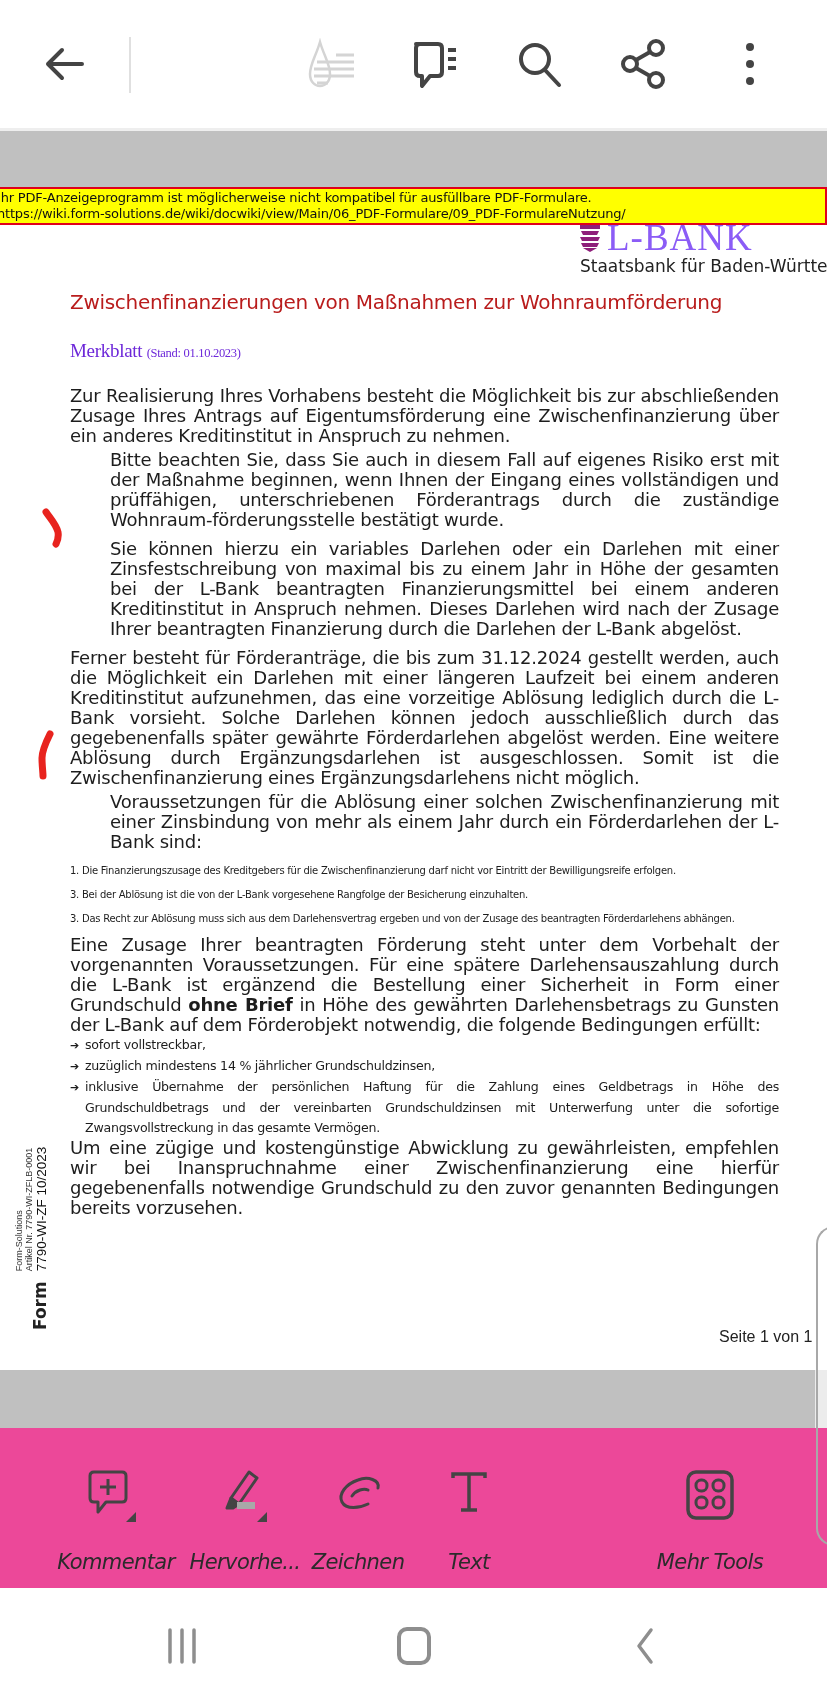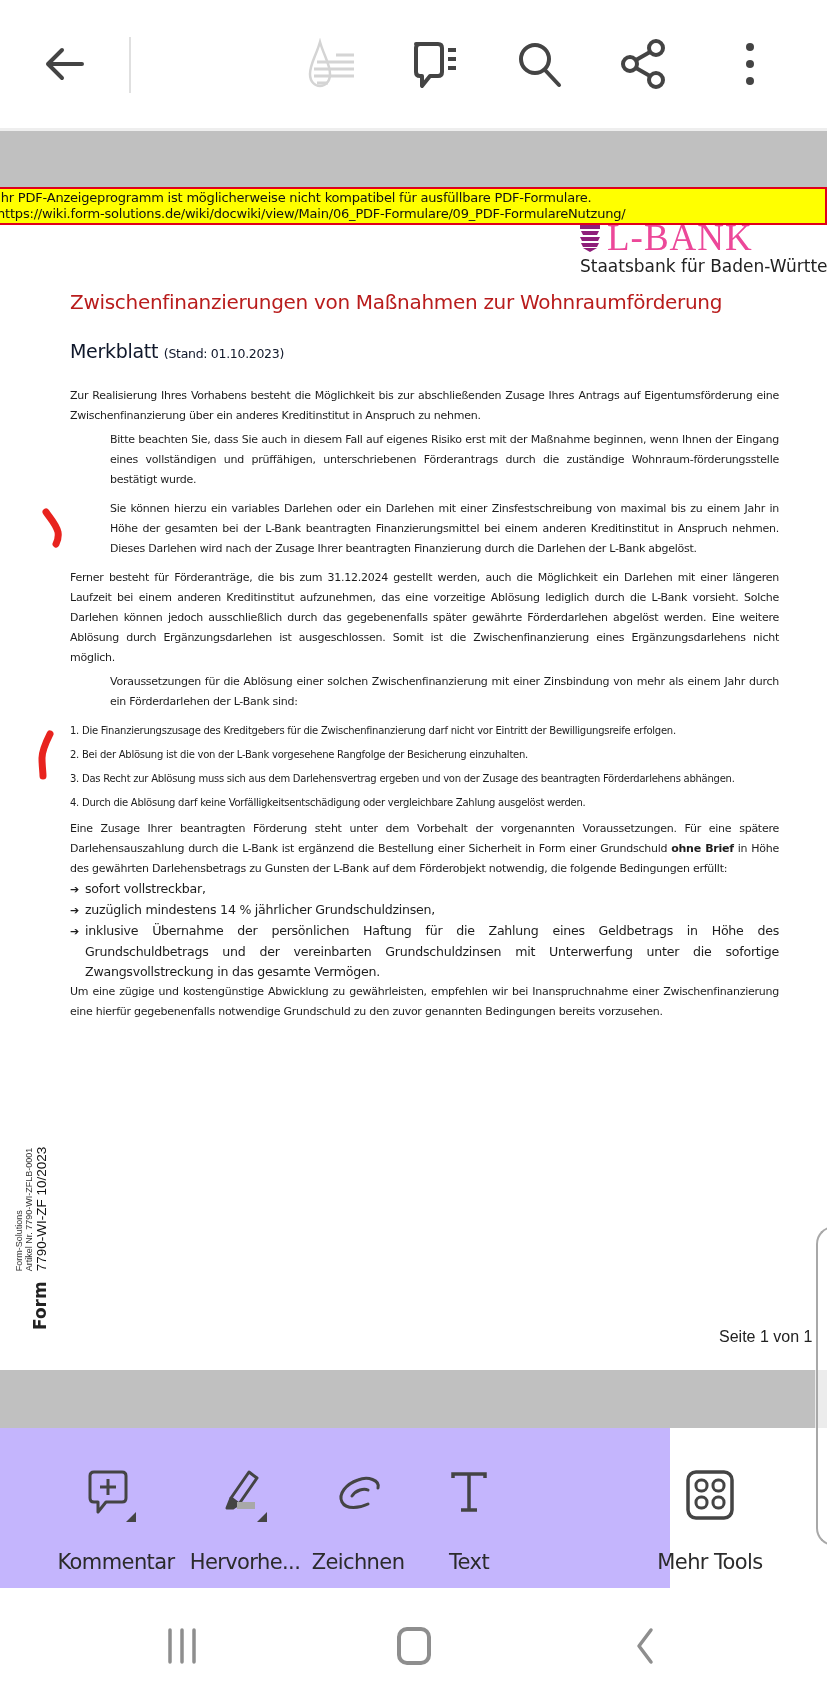--- a/index.html
+++ b/index.html
@@ -18,29 +18,29 @@
     .viewer-bg-bottom-right { position: absolute; left: 815px; top: 1370px; width: 12px; height: 58px; background: #ececec; }
 
     
     .banner { position: absolute; left: 0; top: 187px; width: 827px; height: 38px; background: #ffff00; border: 2px solid #e0001b; border-left: none; padding: 1px 0 0 0; font-family: "DejaVu Sans", sans-serif; font-size: 13px; line-height: 15.5px; color: #111; letter-spacing: -0.2px; overflow: hidden; white-space: nowrap; }
     .banner div { margin-left: -3px; }
 
     
     .logo { position: absolute; left: 578px; top: 222px; width: 205px; }
     .logo-main { display: flex; align-items: center; }
     .logo-lion { width: 24px; height: 28px; margin-right: 5px; }
-    .logo-text { font-family: "Liberation Serif", serif; font-size: 37px; color: #ec4899; letter-spacing: 1px; line-height: 32px; }
+    .logo-text { font-family: "Liberation Serif", serif; font-size: 37px; color: #8b5cf6; letter-spacing: 1px; line-height: 32px; }
     .logo-sub { font-family: "DejaVu Sans", sans-serif; font-size: 17px; color: #222; margin-top: 2px; margin-left: 2px; white-space: nowrap; }
 
     
     .doc { position: absolute; left: 70px; top: 290px; width: 709px; font-family: "DejaVu Sans", sans-serif; color: #1d1d1d; }
     .doc-title { font-size: 20px; font-weight: normal; letter-spacing: -0.3px; color: #b91c1c; margin-bottom: 26px; }
-    .merk { font-size: 19px; color: #0f172a; margin-bottom: 24px; letter-spacing: -0.3px; }
+    .merk { font-size: 19px; color: #6d28d9; margin-bottom: 24px; letter-spacing: -0.3px; font-family: Liberation Serif, serif; }
     .merk .stand { font-size: 12.5px; }
-    .p { font-size: 11px; line-height: 20px; text-align: justify; margin-bottom: 4px; letter-spacing: -0.25px; }
+    .p { font-size: 18px; line-height: 20px; text-align: justify; margin-bottom: 4px; letter-spacing: -0.25px; }
     .p.gap { margin-bottom: 9px; margin-left: 40px; }
     .ol { list-style: none; }
     .ol li { font-size: 10px; line-height: 20px; text-align: justify; padding-left: 15px; text-indent: -15px; margin-bottom: 4px; letter-spacing: -0.25px; }
     .ul { list-style: none; }
     .ul li { font-size: 12.6px; line-height: 20px; text-align: justify; padding-left: 15px; text-indent: -15px; letter-spacing: -0.25px; }
     .ul li .arrow { display: inline-block; width: 15px; text-indent: 0; font-size: 11px; }
     .bold { font-weight: bold; }
 
     
     .sidefoot { position: absolute; left: 14px; top: 1330px; transform: rotate(-90deg); transform-origin: left top; white-space: nowrap; }
@@ -48,21 +48,21 @@
     .sidefoot .fs-logo { font-family: "DejaVu Sans", sans-serif; font-weight: bold; font-size: 17px; color: #222; margin-right: 10px; line-height: 17px; }
     .sidefoot .code-big { font-family: "Liberation Sans", sans-serif; font-size: 13.5px; color: #111; line-height: 15px; }
     .sidefoot .code-small { font-family: "Liberation Sans", sans-serif; font-size: 9px; color: #333; line-height: 10px; }
 
     .page-num { position: absolute; left: 719px; top: 1328px; font-family: "Liberation Sans", sans-serif; font-size: 16px; color: #222; }
 
     
     .mark { position: absolute; }
 
     
-    .toolbar { position: absolute; left: 0; top: 1428px; width: 670px; height: 160px; background: #c4b5fd; }
+    .toolbar { position: absolute; left: 0; top: 1428px; width: 827px; height: 160px; background: #ec4899; font-style: italic; }
     .tool { position: absolute; top: 0; width: 130px; height: 160px; cursor: pointer; }
     .tool .ticon { position: absolute; top: 40px; left: 50%; transform: translateX(-50%); width: 60px; height: 60px; }
     .tool .tlabel { position: absolute; top: 122px; left: 0; width: 130px; text-align: center; font-family: "DejaVu Sans", sans-serif; font-size: 21px; color: #2b2b2b; white-space: nowrap; letter-spacing: -0.6px; }
     .side-handle { position: absolute; left: 816px; top: 1226px; width: 20px; height: 320px; border: 2px solid #a8a8a8; border-right: none; border-radius: 18px 0 0 18px; background: transparent; }
 
     
     .navbar { position: absolute; left: 0; top: 1588px; width: 827px; height: 112px; background: #ffffff; }
     .navbtn { position: absolute; top: 28px; width: 80px; height: 60px; display: flex; align-items: center; justify-content: center; cursor: pointer; }
   </style>
 </head>
@@ -139,23 +139,22 @@
     <span>Merkblatt</span>
     <span class="stand">(Stand: 01.10.2023)</span>
   </div>
   <p class="p">Zur Realisierung Ihres Vorhabens besteht die Möglichkeit bis zur abschließenden Zusage Ihres Antrags auf Eigentumsförderung eine Zwischenfinanzierung über ein anderes Kreditinstitut in Anspruch zu nehmen.</p>
   <p class="p gap">Bitte beachten Sie, dass Sie auch in diesem Fall auf eigenes Risiko erst mit der Maßnahme beginnen, wenn Ihnen der Eingang eines vollständigen und prüffähigen, unterschriebenen Förderantrags durch die zuständige Wohnraum-förderungsstelle bestätigt wurde.</p>
   <p class="p gap">Sie können hierzu ein variables Darlehen oder ein Darlehen mit einer Zinsfestschreibung von maximal bis zu einem Jahr in Höhe der gesamten bei der L-Bank beantragten Finanzierungsmittel bei einem anderen Kreditinstitut in Anspruch nehmen. Dieses Darlehen wird nach der Zusage Ihrer beantragten Finanzierung durch die Darlehen der L-Bank abgelöst.</p>
   <p class="p">Ferner besteht für Förderanträge, die bis zum 31.12.2024 gestellt werden, auch die Möglichkeit ein Darlehen mit einer längeren Laufzeit bei einem anderen Kreditinstitut aufzunehmen, das eine vorzeitige Ablösung lediglich durch die L-Bank vorsieht. Solche Darlehen können jedoch ausschließlich durch das gegebenenfalls später gewährte Förderdarlehen abgelöst werden. Eine weitere Ablösung durch Ergänzungsdarlehen ist ausgeschlossen. Somit ist die Zwischenfinanzierung eines Ergänzungsdarlehens nicht möglich.</p>
   <p class="p gap">Voraussetzungen für die Ablösung einer solchen Zwischenfinanzierung mit einer Zinsbindung von mehr als einem Jahr durch ein Förderdarlehen der L-Bank sind:</p>
   <ol class="ol">
     <li>1. Die Finanzierungszusage des Kreditgebers für die Zwischenfinanzierung darf nicht vor Eintritt der Bewilligungsreife erfolgen.</li>
-    <li>2. Bei der Ablösung ist die von der L-Bank vorgesehene Rangfolge der Besicherung einzuhalten.</li>
+    <li>3. Bei der Ablösung ist die von der L-Bank vorgesehene Rangfolge der Besicherung einzuhalten.</li>
     <li>3. Das Recht zur Ablösung muss sich aus dem Darlehensvertrag ergeben und von der Zusage des beantragten Förderdarlehens abhängen.</li>
-    <li>4. Durch die Ablösung darf keine Vorfälligkeitsentschädigung oder vergleichbare Zahlung ausgelöst werden.</li>
   </ol>
   <p class="p" style="margin-top:6px;margin-bottom:0;"><span>Eine Zusage Ihrer beantragten Förderung steht unter dem Vorbehalt der vorgenannten Voraussetzungen. Für eine spätere Darlehensauszahlung durch die L-Bank ist ergänzend die Bestellung einer Sicherheit in Form einer Grundschuld </span><span class="bold">ohne Brief</span><span> in Höhe des gewährten Darlehensbetrags zu Gunsten der L-Bank auf dem Förderobjekt notwendig, die folgende Bedingungen erfüllt:</span></p>
   <ul class="ul">
     <li><span class="arrow">➔</span><span>sofort vollstreckbar,</span></li>
     <li><span class="arrow">➔</span><span>zuzüglich mindestens 14 % jährlicher Grundschuldzinsen,</span></li>
     <li><span class="arrow">➔</span><span>inklusive Übernahme der persönlichen Haftung für die Zahlung eines Geldbetrags in Höhe des Grundschuldbetrags und der vereinbarten Grundschuldzinsen mit Unterwerfung unter die sofortige Zwangsvollstreckung in das gesamte Vermögen.</span></li>
   </ul>
   <p class="p">Um eine zügige und kostengünstige Abwicklung zu gewährleisten, empfehlen wir bei Inanspruchnahme einer Zwischenfinanzierung eine hierfür gegebenenfalls notwendige Grundschuld zu den zuvor genannten Bedingungen bereits vorzusehen.</p>
 </div>
 

